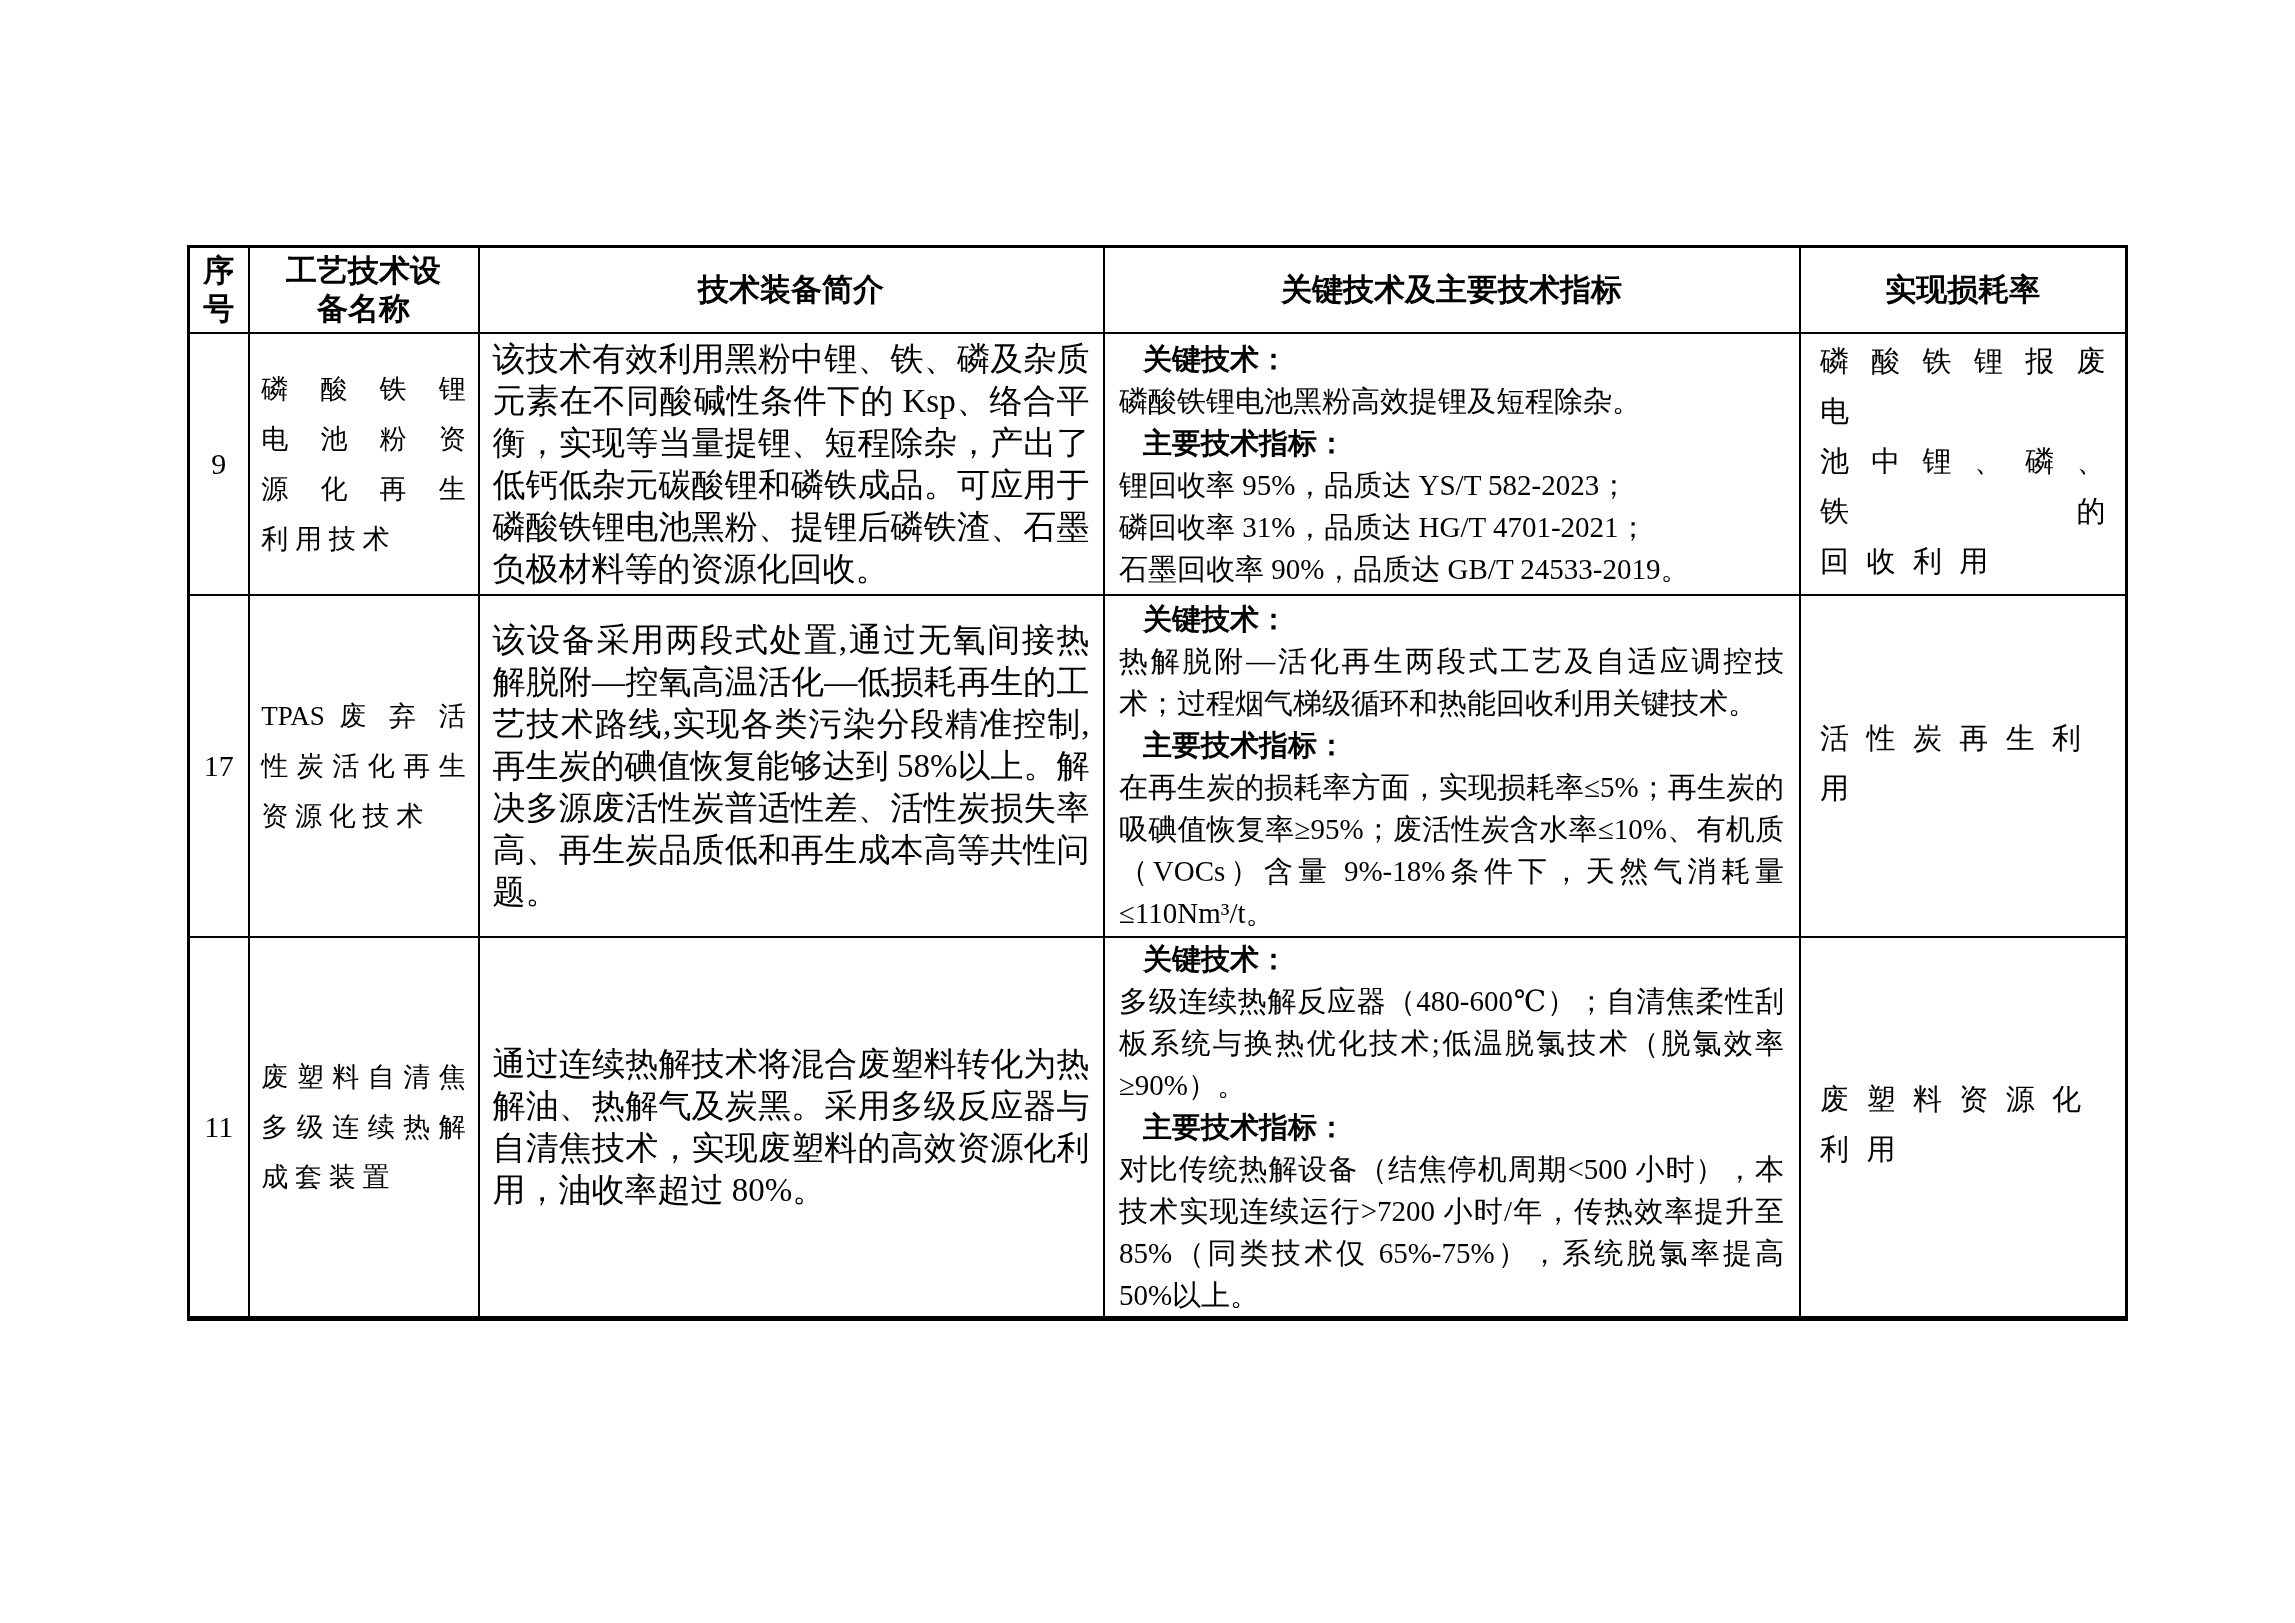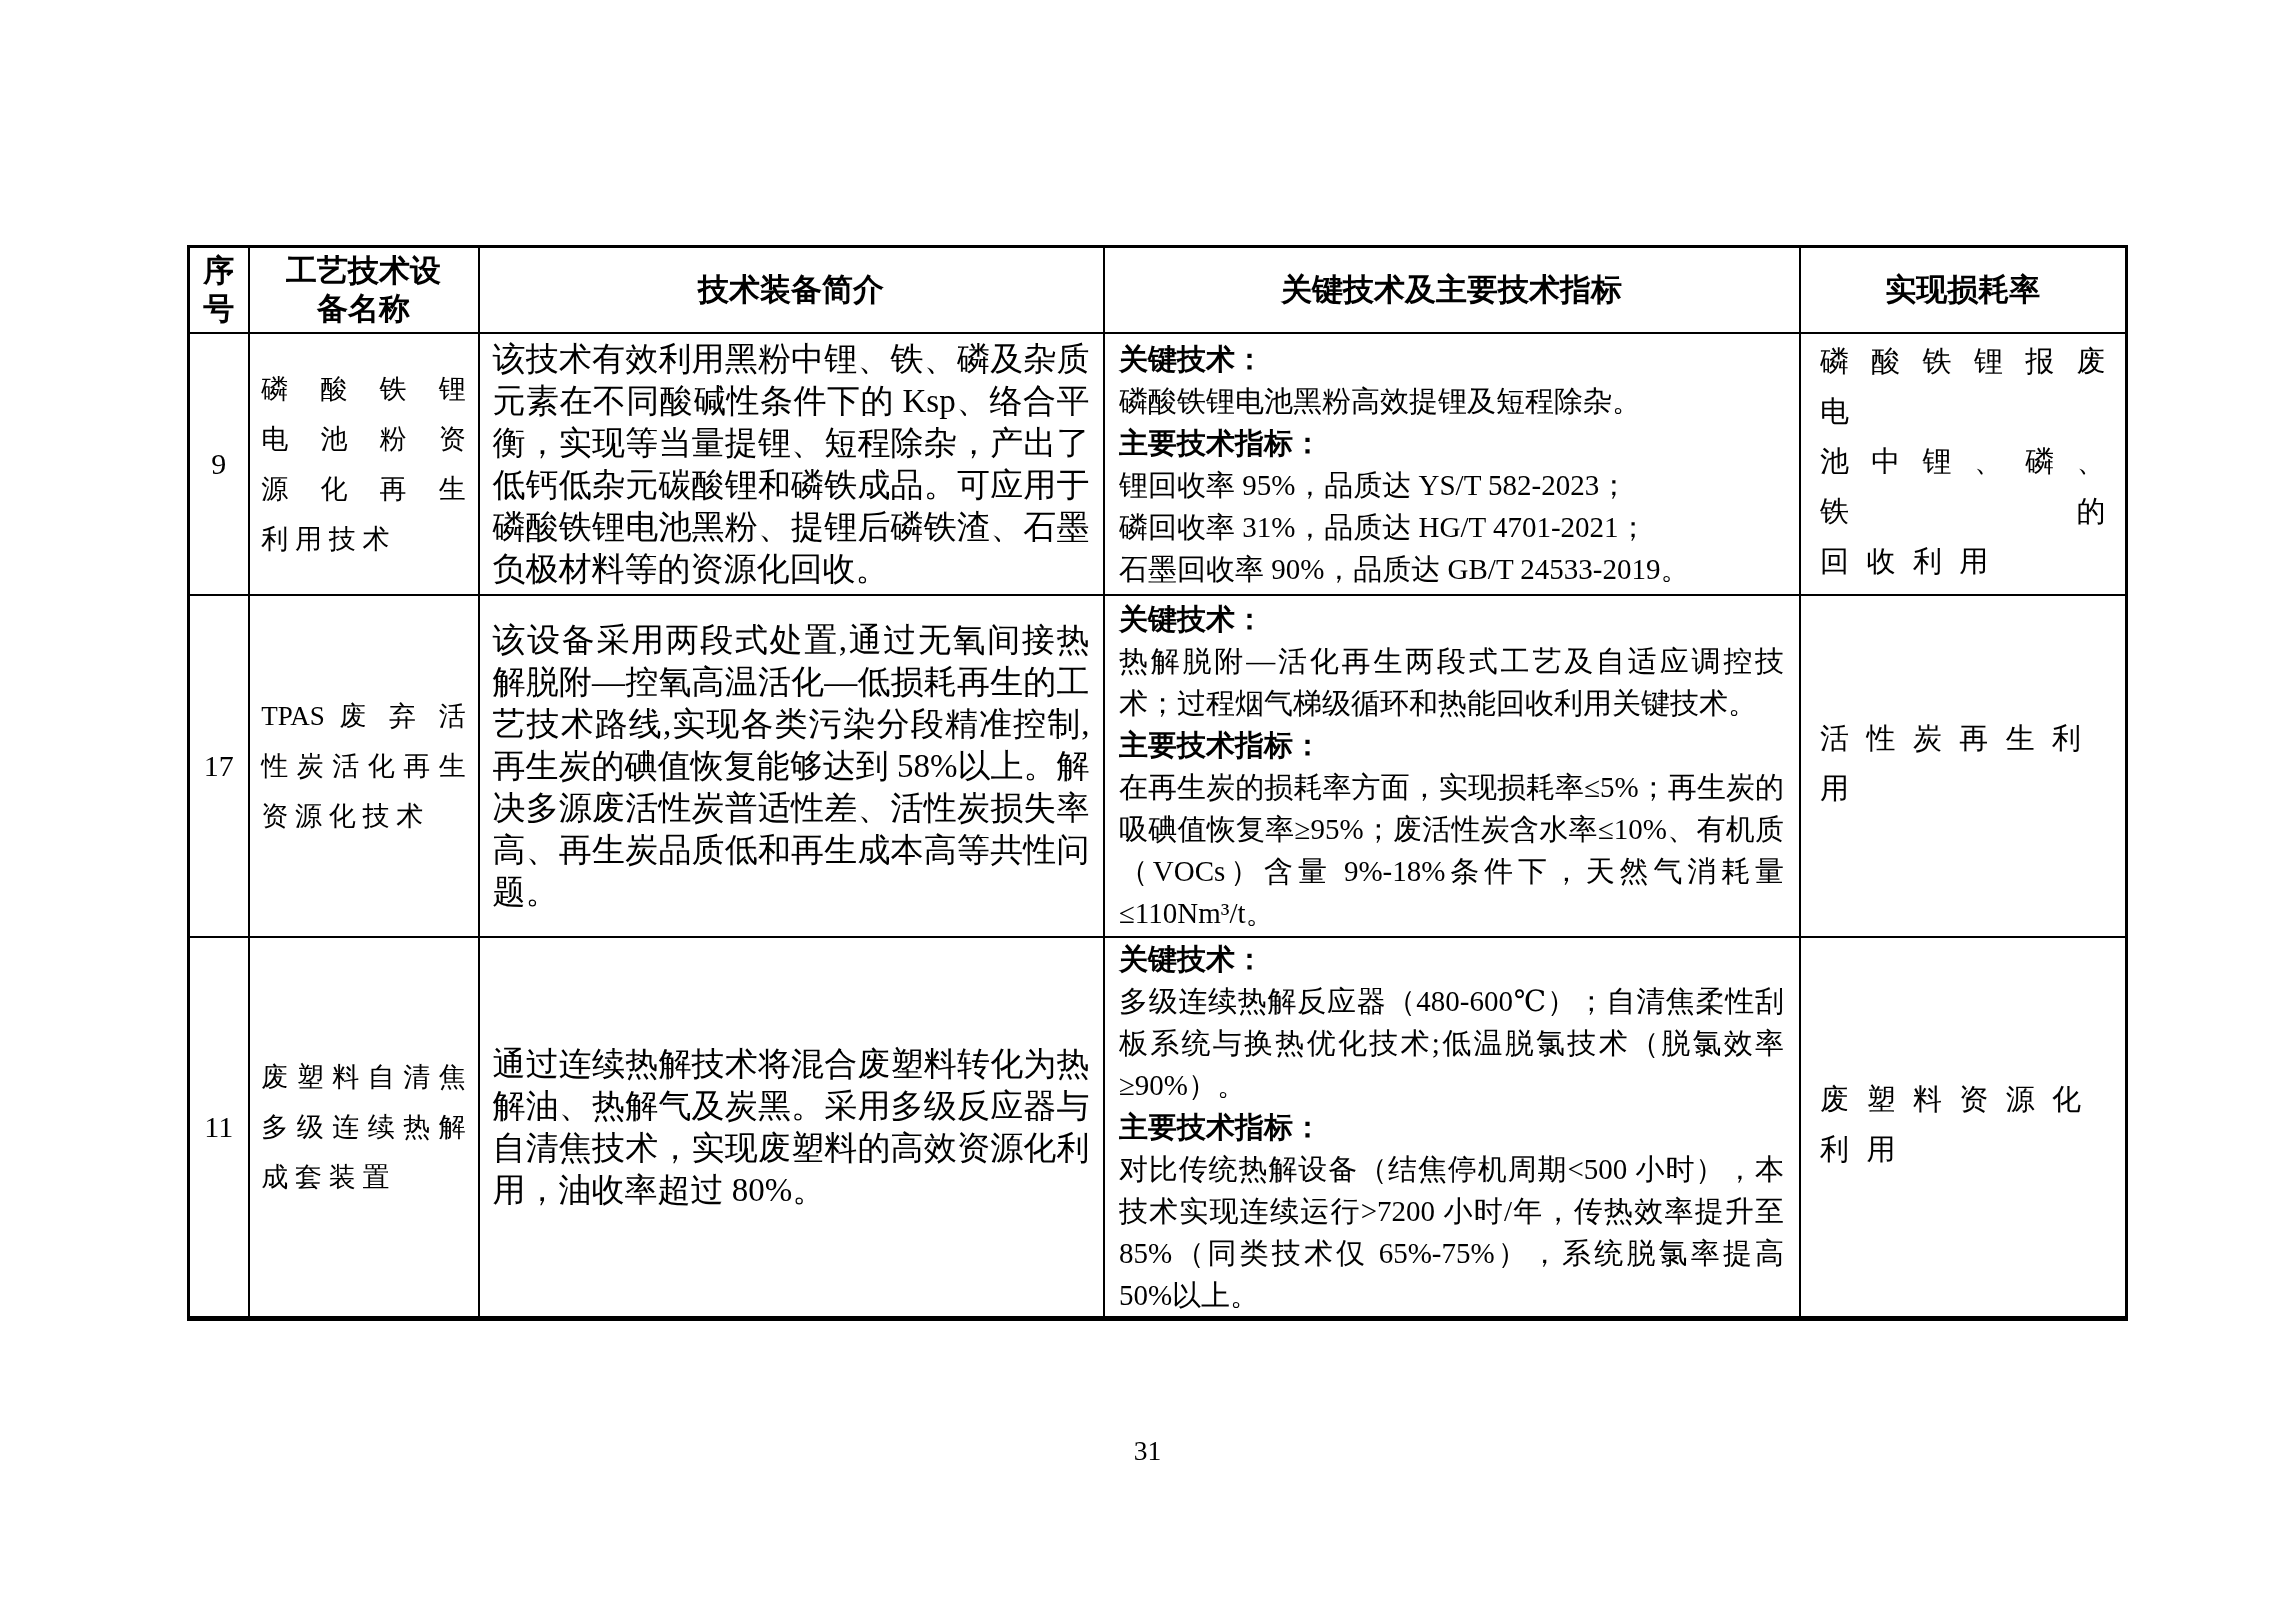--- a/index.html
+++ b/index.html
@@ -46,21 +46,21 @@
     text-align: justify;
   }
   td.c-keytech { font-size: 29px; line-height: 42px; padding: 0 14.4px; }
   td.c-scope   { font-size: 29px; line-height: 50px; padding: 0 19.6px; font-family: Liberation Mono, monospace; }
   .nline:not(:last-child),
   .sline:not(:last-child) {
     text-align: justify;
     text-align-last: justify;
   }
   .kt { text-align: justify; }
-  .kt.bold { font-weight: bold; text-align: left; }
+  .kt.bold { font-weight: bold; text-align: left; margin-left: 24px; }
   .page-number {
     position: absolute;
     left: 0; right: 0;
     top: 1435px;
     text-align: center;
     font-size: 27.5px;
   }
 </style>
 </head>
 <body>
@@ -148,16 +148,15 @@
         <div class="kt bold">主要技术指标：</div>
         <div class="kt">对比传统热解设备（结焦停机周期&lt;500 小时），本技术实现连续运行&gt;7200 小时/年，传热效率提升至 85%（同类技术仅 65%-75%），系统脱氯率提高 50%以上。</div>
       </td>
       <td class="c-scope">
         <div class="sline">废 塑 料 资 源 化 利 用</div>
       </td>
     </tr>
   </tbody>
     </table>
 
-  <div class="page-number">31</div>
 
 </div>
 
 
 </body></html>

